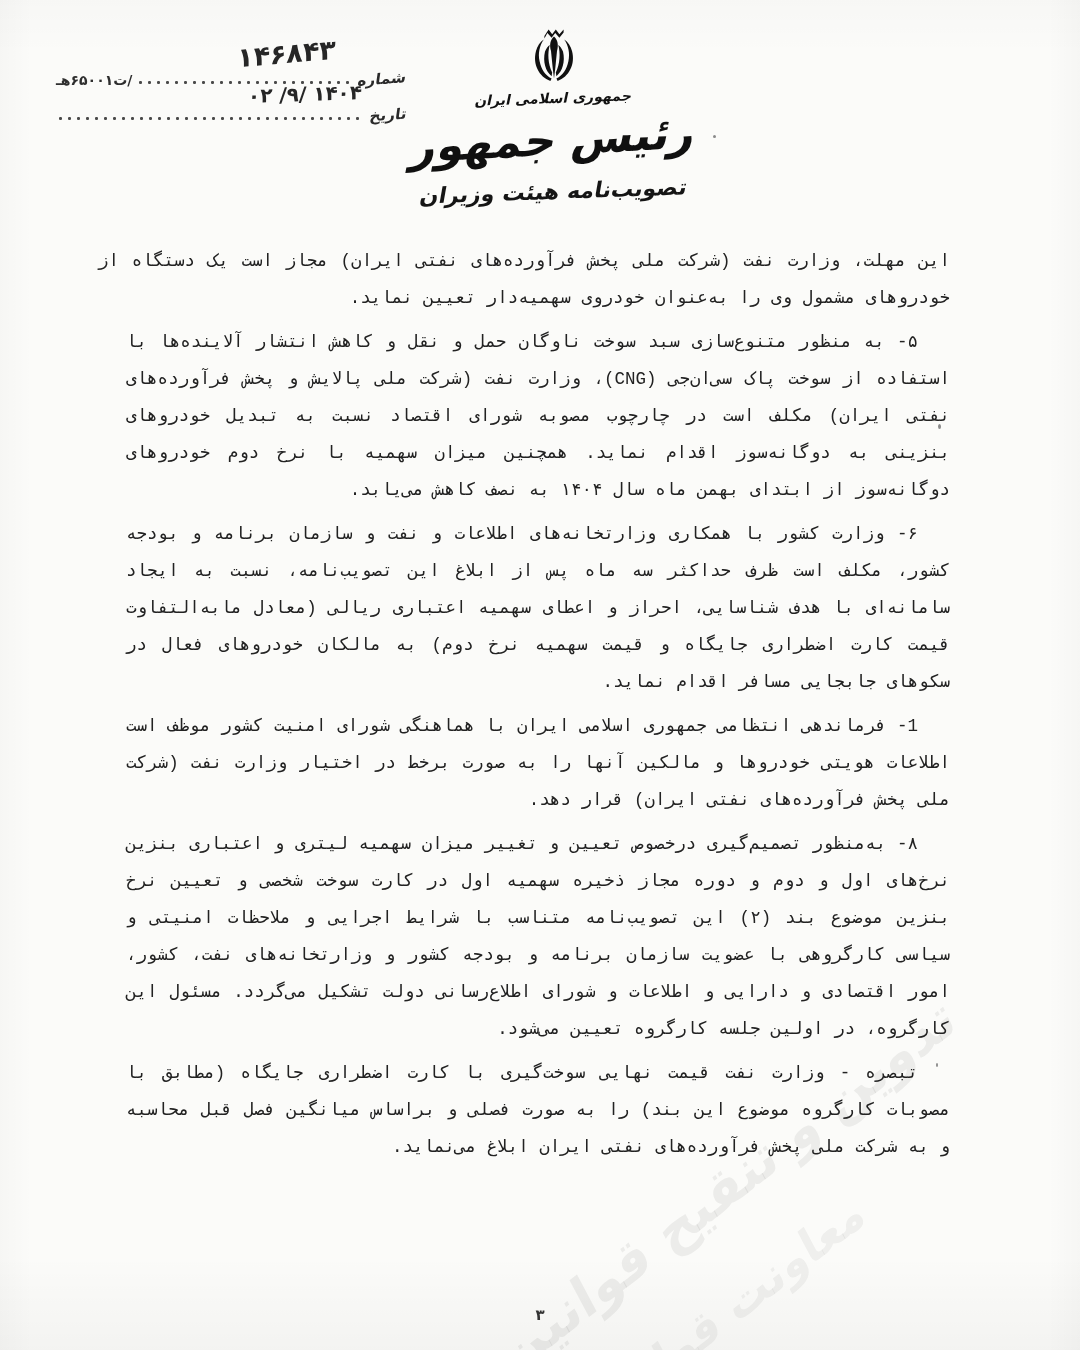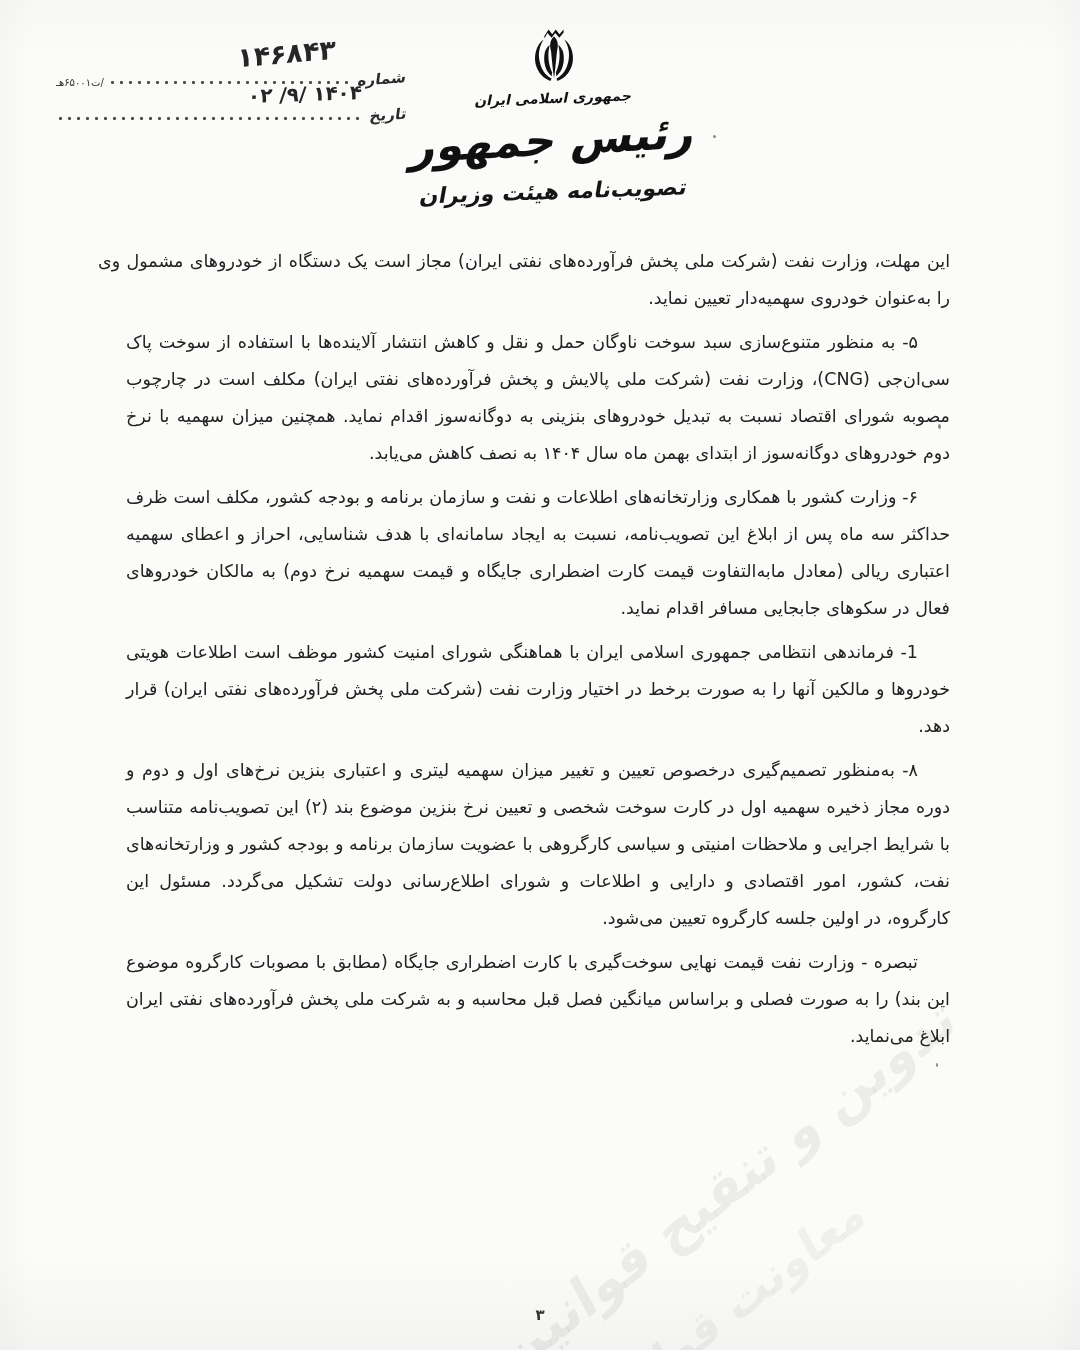--- a/index.html
+++ b/index.html
@@ -32,21 +32,21 @@
     font-size:15px; font-weight:bold; color:#2a2a2a;
     transform:skewX(-12deg) rotate(-4deg);
     margin-left:8px; white-space:nowrap;
   }
   .ref-dots {
     flex:1 1 auto; height:5px; margin-bottom:3px;
     background-image:radial-gradient(circle, #4a4a4a 1.3px, transparent 1.7px);
     background-size:9px 5px; background-repeat:repeat-x; background-position:0 center;
   }
   .ref-suffix {
-    font-size:10px; font-weight:normal; color:#2e2e2e;
+    font-size:14px; font-weight:bold; color:#2e2e2e;
     margin-right:4px; white-space:nowrap;
     direction:rtl;
   }
   .hand {
     position:absolute;
     font-weight:bold; color:#262626;
     white-space:nowrap;
     direction:rtl;
   }
   .hand-number {
@@ -103,21 +103,21 @@
   }
 
   
   .body-text {
     position:absolute; top:243px; left:98px; width:852px;
     direction:rtl;
     font-size:17.5px; line-height:37px;
     text-align:justify;
     color:#222;
   }
-  .body-text p { margin-bottom:7px; }
+  .body-text p { margin-bottom:7px;font-family:Liberation Mono, monospace; }
   .body-text p.indent { text-indent:32px;margin-left:28px; }
 
   
   .page-number {
     position:absolute; top:1306px; left:0; right:0;
     text-align:center; font-size:15px; font-weight:bold; color:#333;
   }
 
   
   .speck { position:absolute; background:#8a8a8a; border-radius:50%; }

